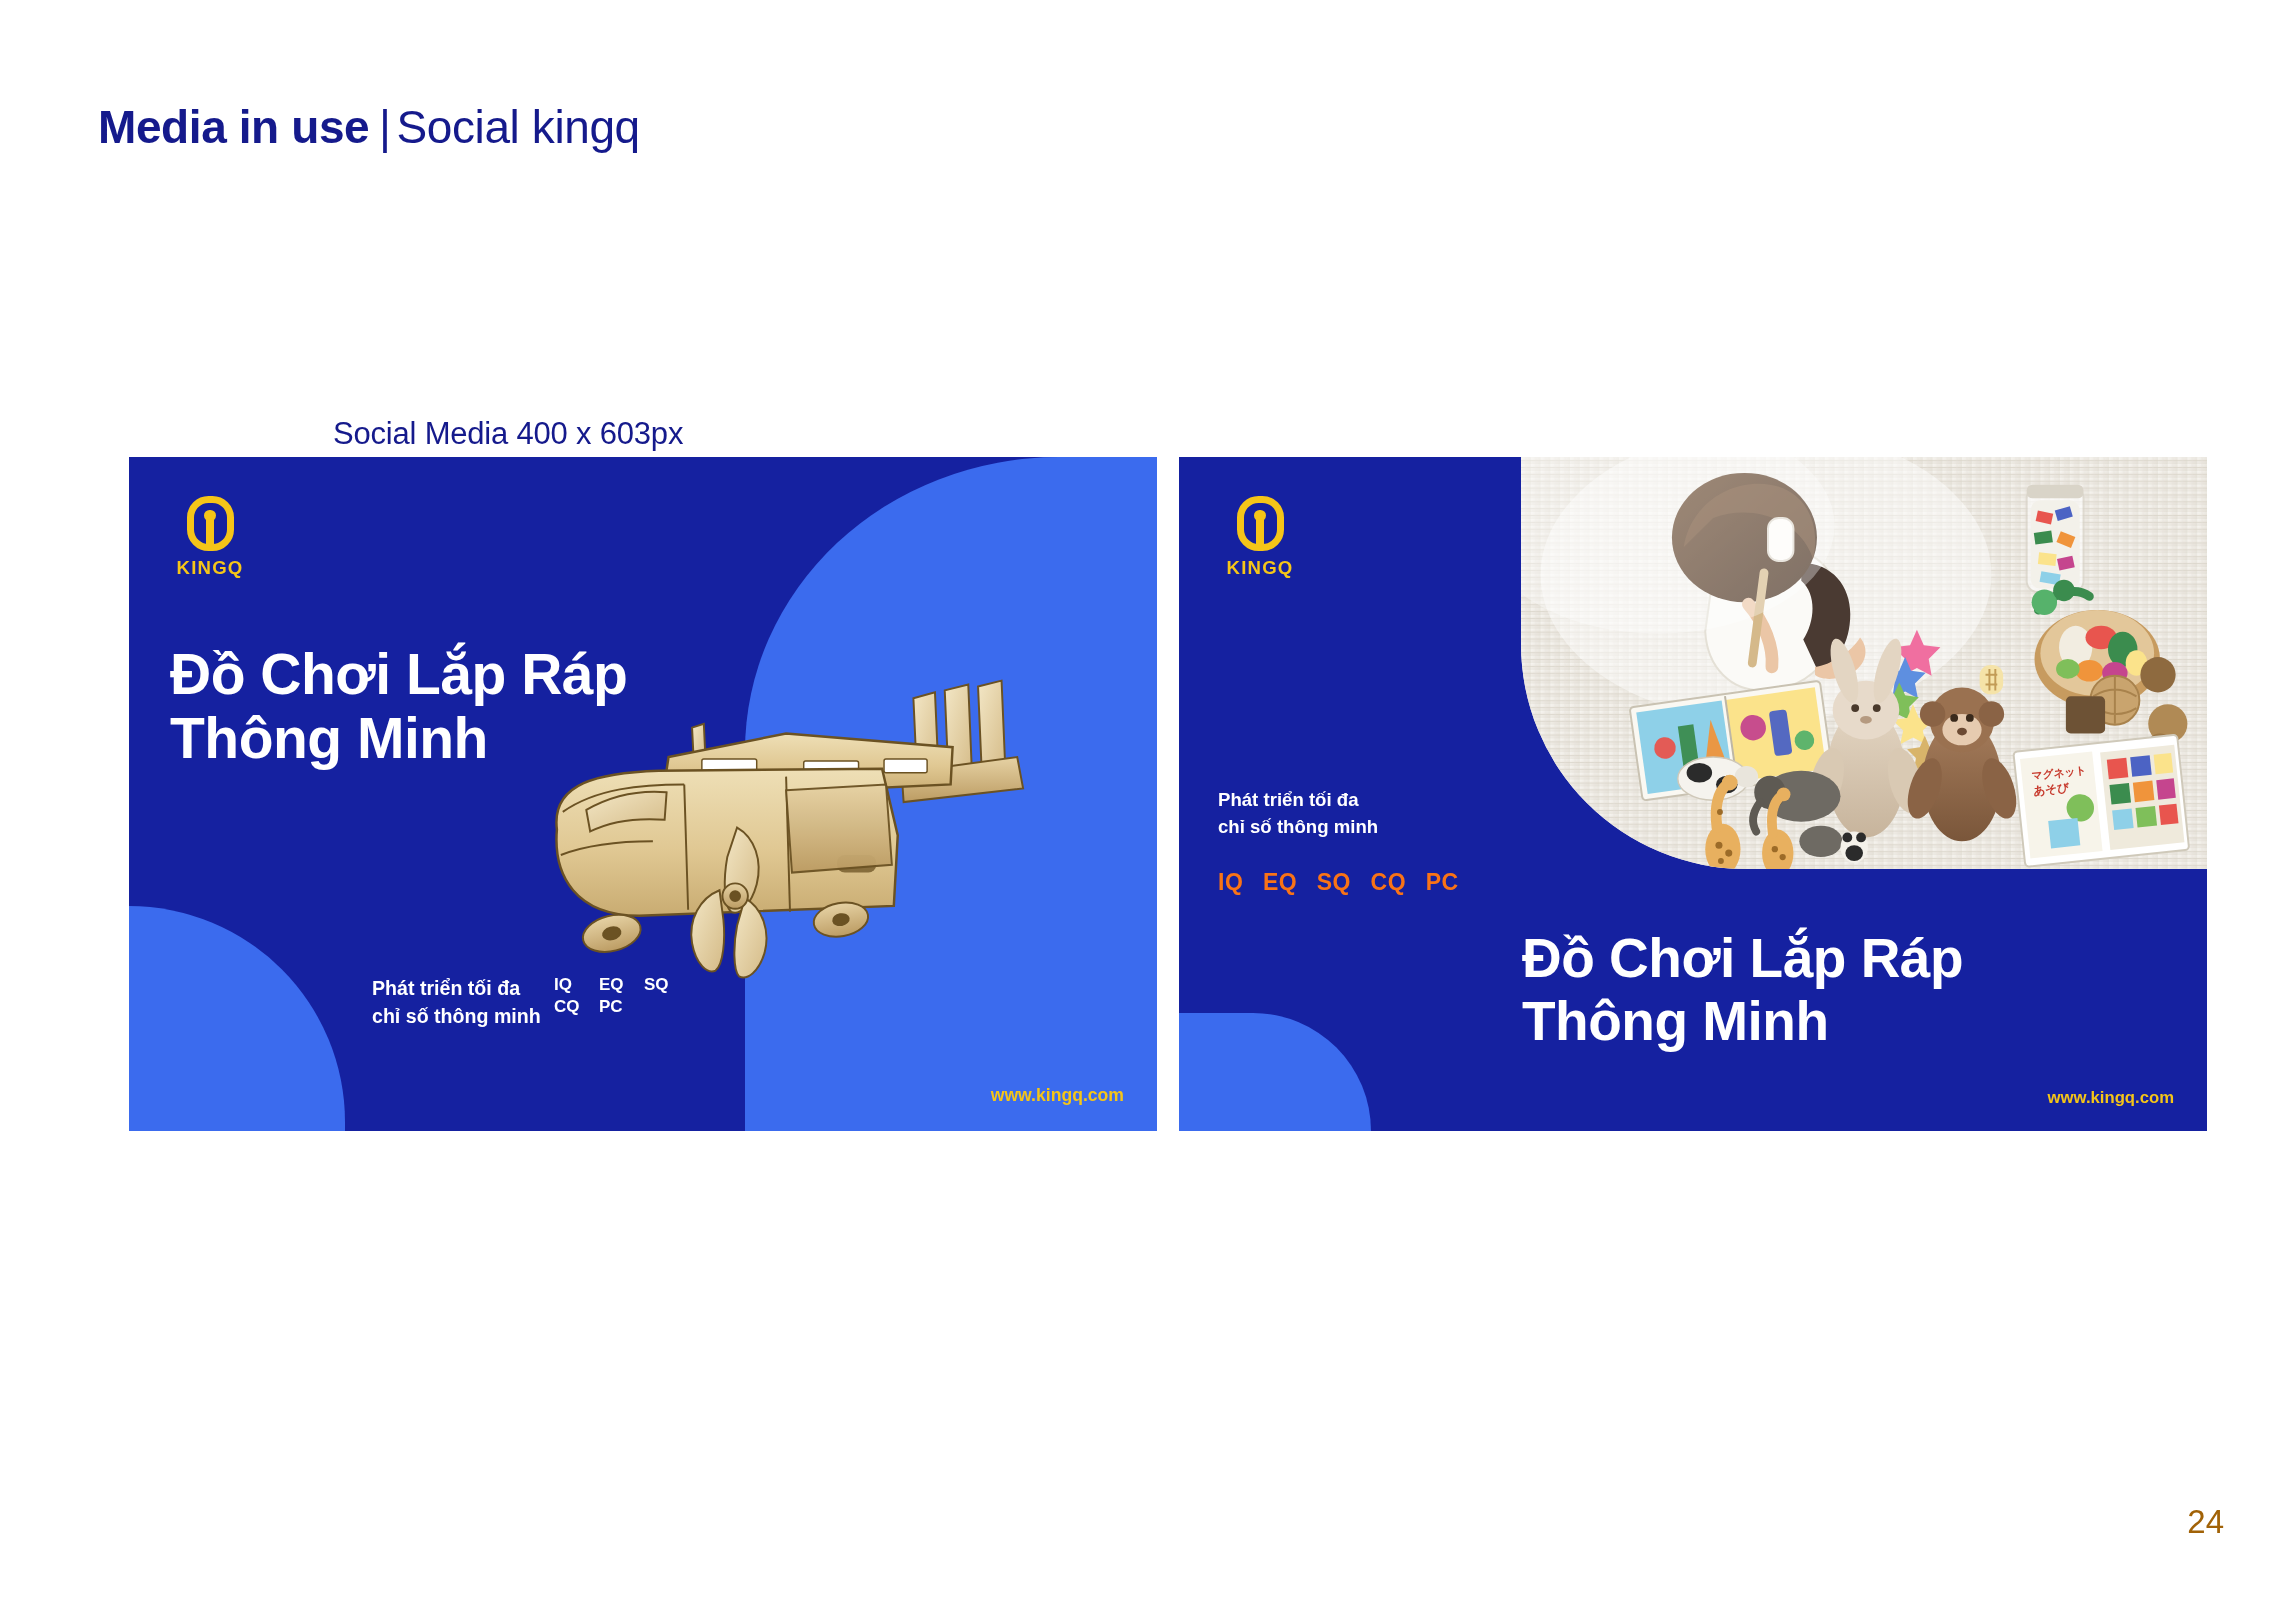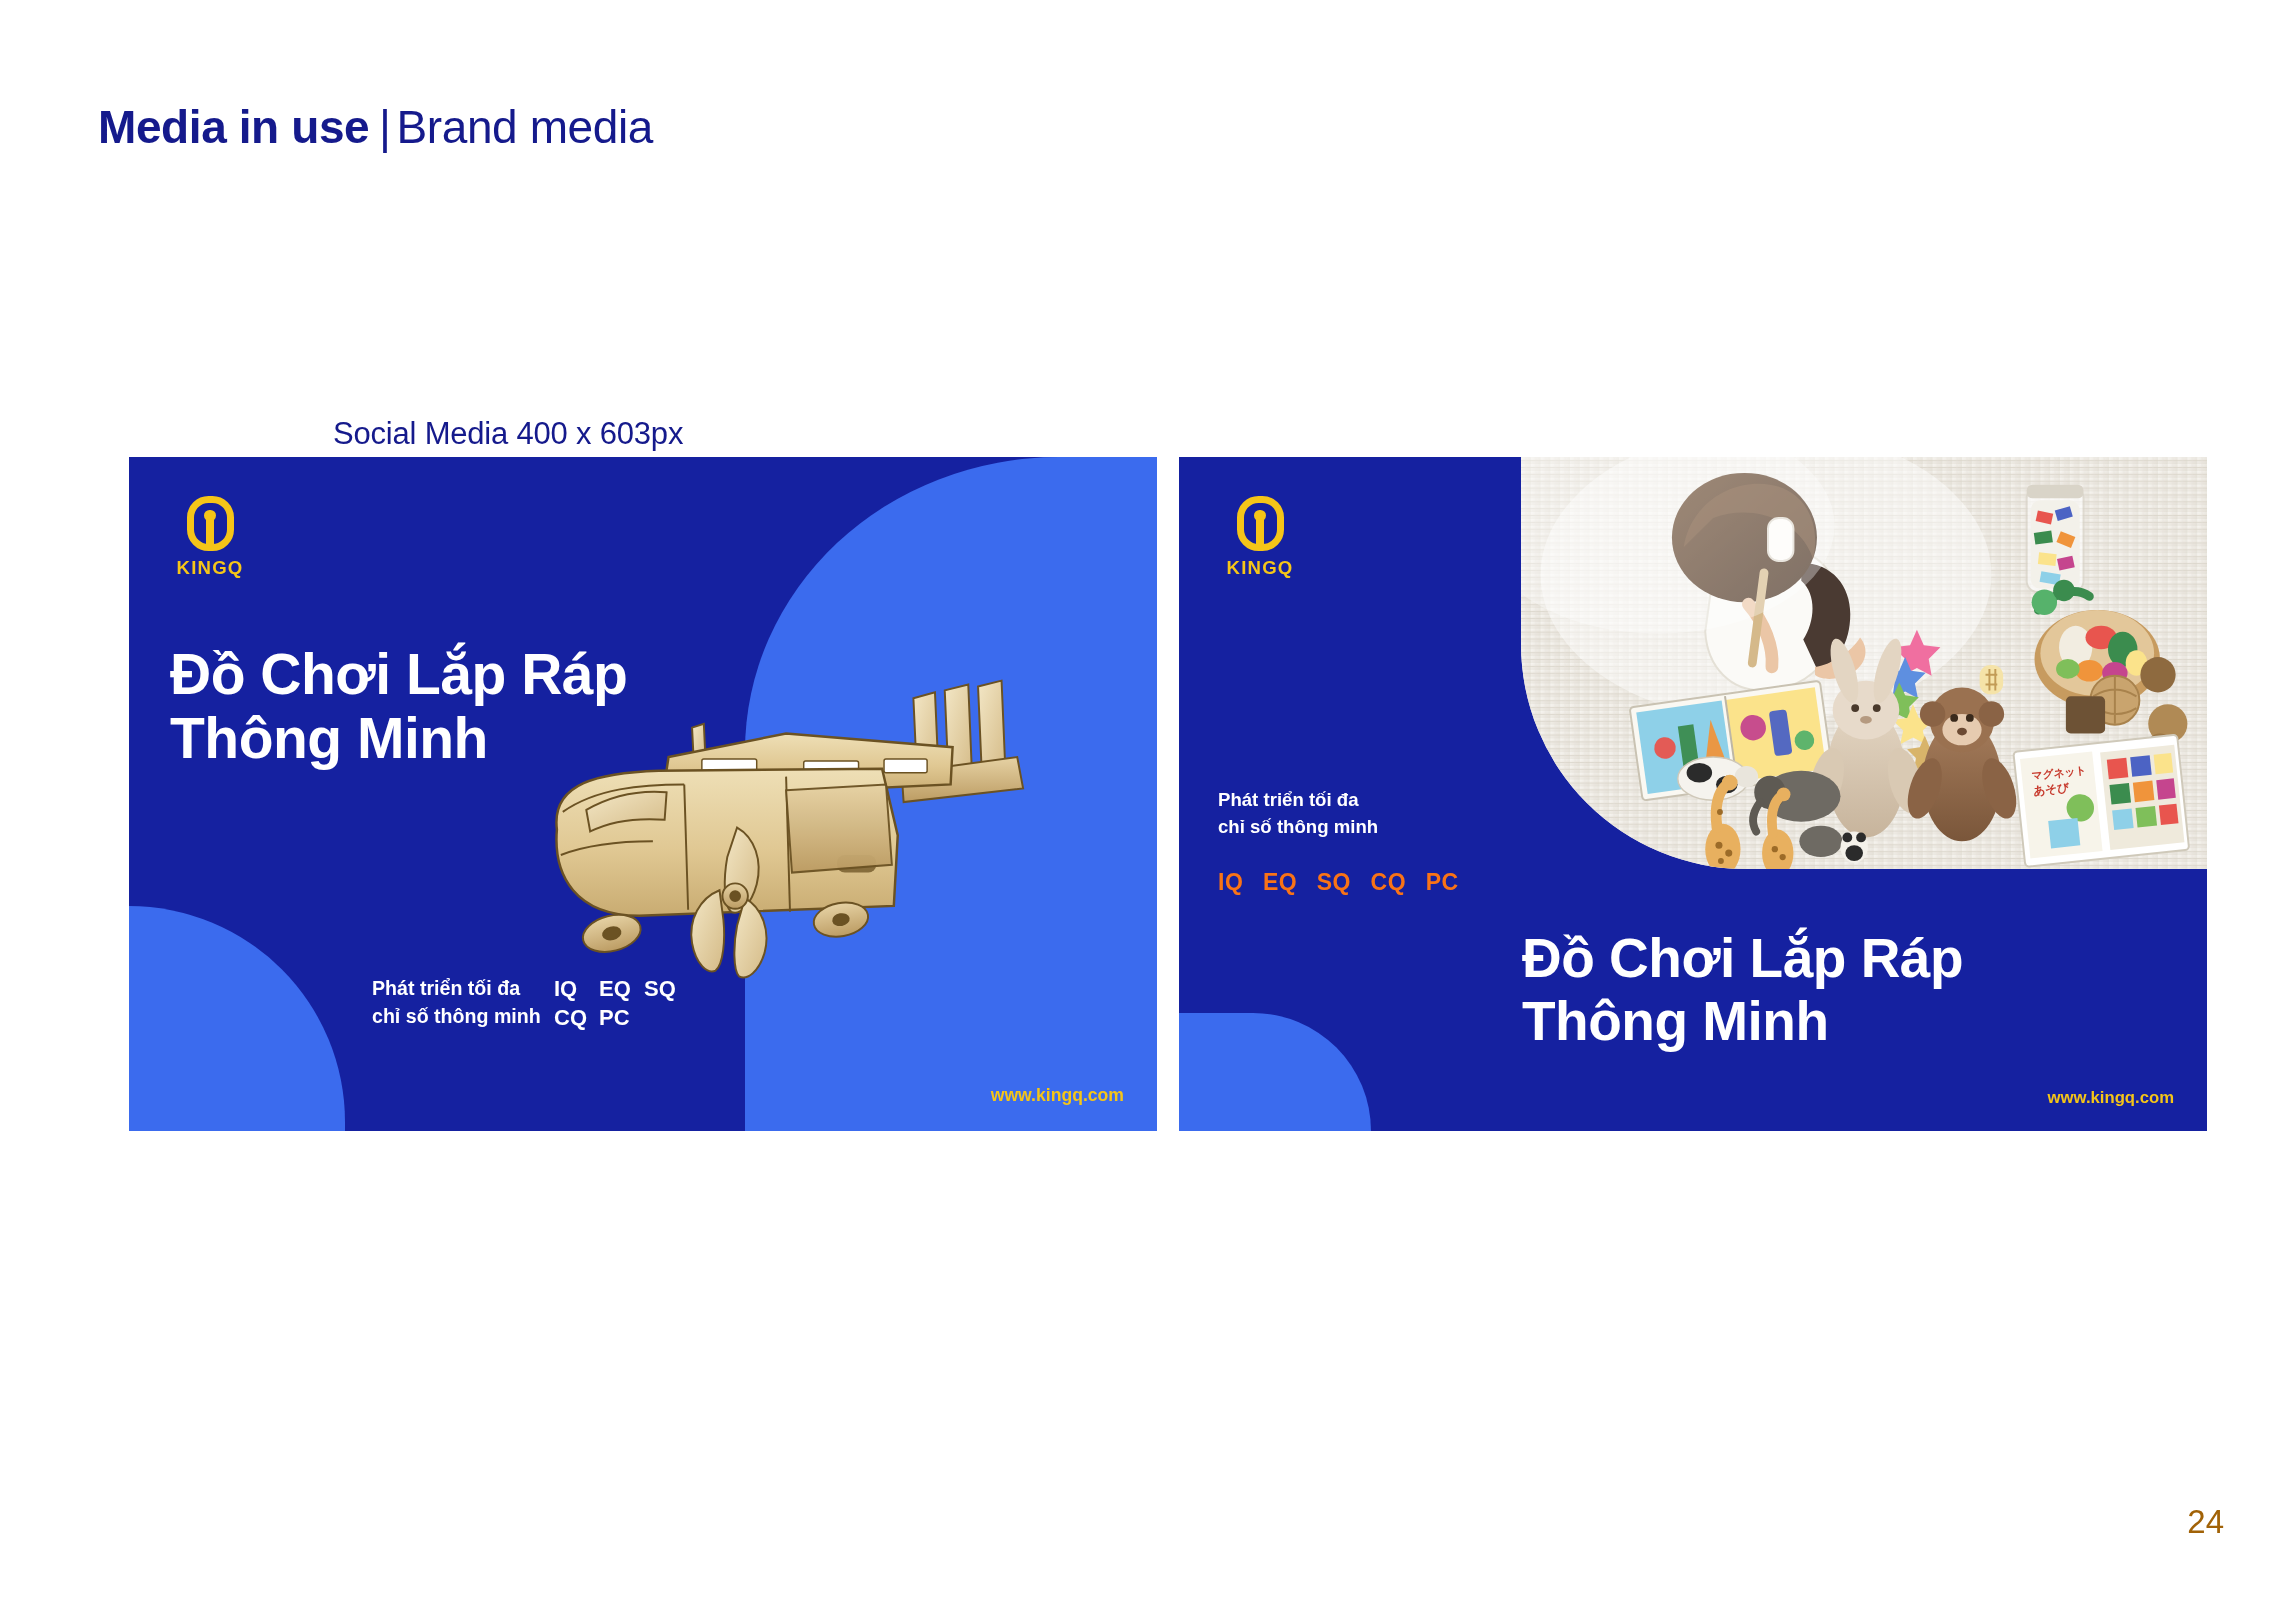--- a/index.html
+++ b/index.html
@@ -131,21 +131,21 @@
     left: 243px; top: 518px;
     font-size: 19.6px;
     line-height: 1.42;
     font-weight: 700;
     color: #ffffff;
     z-index: 6;
   }
   .c1-indices {
     position: absolute;
     left: 425px; top: 517px;
-    font-size: 22px;
+    font-size: 17px;
     line-height: 1.32;
     font-weight: 700;
     color: #ffffff;
     z-index: 6;
   }
   .c1-indices .row span { display: inline-block; min-width: 45px; }
   .c1-url {
     position: absolute;
     right: 33px; bottom: 25.5px;
     font-size: 17.6px;
@@ -228,21 +228,21 @@
     font-weight: 400;
     color: #a16207;
   }
 </style>
 </head>
 <body>
 
 <div class="page">
 
   <div class="slide-title">
-    <span class="t-bold">Media in use</span><span class="t-bar">|</span><span class="t-light">Brand media</span>
+    <span class="t-bold">Media in use</span><span class="t-bar">|</span><span class="t-light">Social kingq</span>
   </div>
 
   <div class="spec-caption">Social Media 400 x 603px</div>
 
   <div class="card" id="card-1">
 
     <div class="c1-right-panel"></div>
     <div class="c1-bottom-blob"></div>
 
     <div class="logo">

